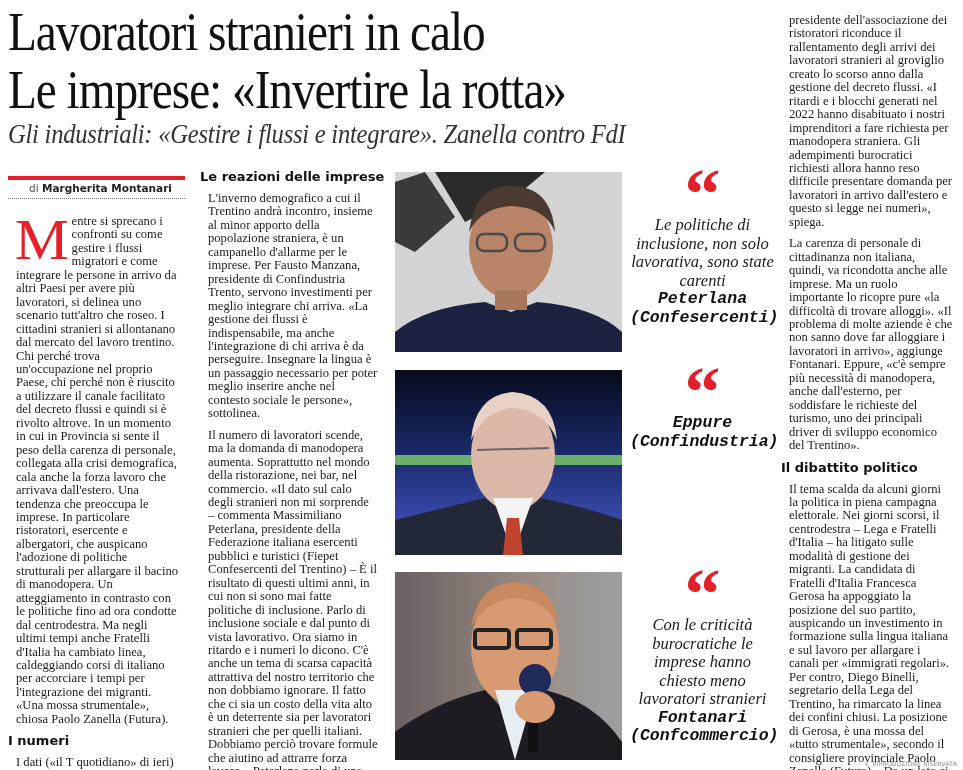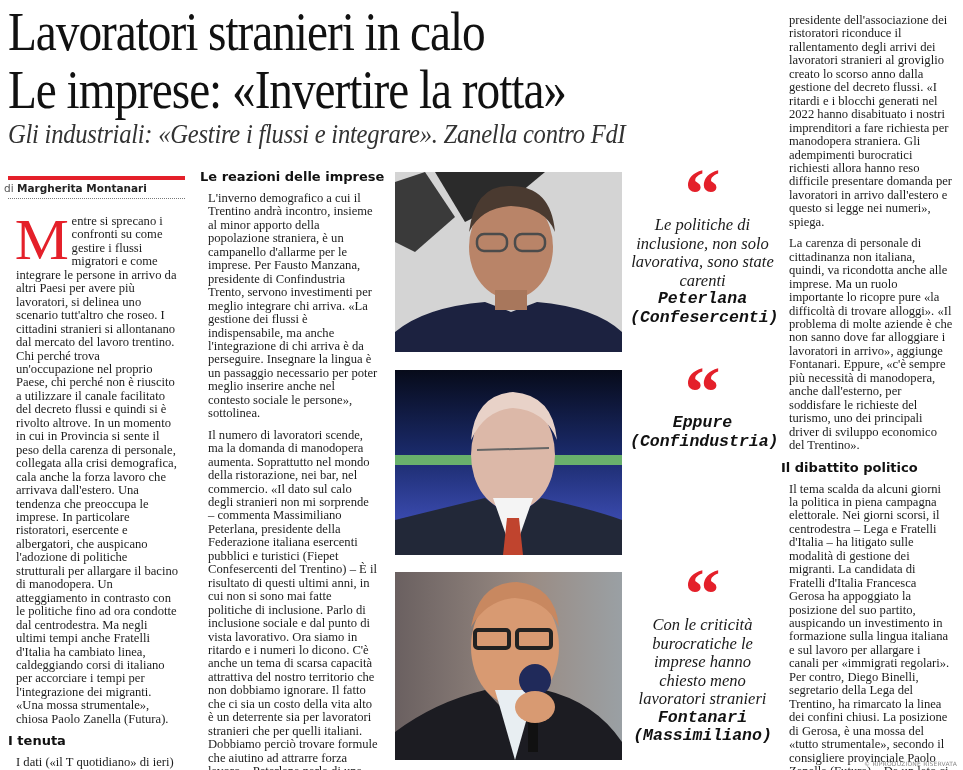--- a/index.html
+++ b/index.html
@@ -4,21 +4,21 @@
 <style>
   html, body { margin:0; padding:0; background:#ffffff; }
   body { width:963px; height:770px; position:relative; overflow:hidden; color:#1a1a1a; }
   .headline { position:absolute; left:8px; font-family:"Liberation Serif","DejaVu Serif",serif; color:#111; letter-spacing:-1.2px; white-space:nowrap; line-height:1; }
   .h1 { top:4px; font-size:55px; transform:scaleX(0.86); transform-origin:left top; }
   .h2 { top:62px; font-size:55px; transform:scaleX(0.86); transform-origin:left top; }
   .subhead { position:absolute; left:8px; top:118px; font-family:"Liberation Serif","DejaVu Serif",serif; font-style:italic; font-size:28px; color:#333; white-space:nowrap; transform:scaleX(0.88); transform-origin:left top; letter-spacing:-0.3px; }
   .col { position:absolute; font-family:"Liberation Serif","DejaVu Serif",serif; font-size:12.6px; line-height:13.45px; color:#1c1c1c; text-align:left; }
   .col p { margin:8px; }
   .redrule { position:absolute; left:8px; top:176px; width:177px; height:4px; background:#e4202a; }
-  .byline { position:absolute; left:4px; top:182px; width:177px; font-family:"DejaVu Sans","Liberation Sans",sans-serif; font-size:10.5px; color:#222; }
+  .byline { position:absolute; left:12px; top:182px; width:177px; font-family:"DejaVu Sans","Liberation Sans",sans-serif; font-size:10.5px; color:#222;text-align:center; }
   .byline .di { color:#555; font-weight:normal; }
   .byline .name { font-weight:bold; }
   .dotted { position:absolute; left:8px; top:198px; width:177px; border-top:1px dotted #777; }
   .dropcap { float:left; font-size:58px; line-height:46px; color:#e4202a; font-family:"Liberation Serif","DejaVu Serif",serif; margin:2px 4px 0 0; transform:scaleX(1.05); }
   .sectionhead { font-family:"DejaVu Sans","Liberation Sans",sans-serif; font-weight:bold; font-size:13px; color:#111; margin:6px 0 2px 0; line-height:14px; }
   .photo { position:absolute; left:395px; width:227px; overflow:hidden; }
   .quote { position:absolute; left:630px; width:145px; text-align:center; font-family:"Liberation Serif","DejaVu Serif",serif; }
   .qmark { color:#e4202a; font-size:72px; line-height:44px; font-weight:bold; height:40px; margin-bottom:4px; font-family:"Liberation Serif","DejaVu Serif",serif; }
   .qtext { font-style:italic; font-size:16.5px; line-height:18.5px; color:#1a1a1a; }
   .qauthor { font-weight:bold; font-style:italic; font-size:16.5px; line-height:18.5px; color:#111;font-family:Liberation Mono, monospace; }
@@ -37,21 +37,21 @@
   <div class="byline">
     <span class="di">di</span>
     <span class="name">Margherita Montanari</span>
   </div>
   <div class="dotted"></div>
 
   <div class="col" style="left:8px; top:207px; width:179px;">
     <p>
       <span class="dropcap">M</span><span>entre si sprecano i confronti su come gestire i flussi migratori e come integrare le persone in arrivo da altri Paesi per avere più lavoratori, si delinea uno scenario tutt'altro che roseo. I cittadini stranieri si allontanano dal mercato del lavoro trentino. Chi perché trova un'occupazione nel proprio Paese, chi perché non è riuscito a utilizzare il canale facilitato del decreto flussi e quindi si è rivolto altrove. In un momento in cui in Provincia si sente il peso della carenza di personale, collegata alla crisi demografica, cala anche la forza lavoro che arrivava dall'estero. Una tendenza che preoccupa le imprese. In particolare ristoratori, esercente e albergatori, che auspicano l'adozione di politiche strutturali per allargare il bacino di manodopera. Un atteggiamento in contrasto con le politiche fino ad ora condotte dal centrodestra. Ma negli ultimi tempi anche Fratelli d'Italia ha cambiato linea, caldeggiando corsi di italiano per accorciare i tempi per l'integrazione dei migranti. «Una mossa strumentale», chiosa Paolo Zanella (Futura).</span>
     </p>
-    <div class="sectionhead">I tenuta</div>
+    <div class="sectionhead">I numeri</div>
     <p>I dati («il T quotidiano» di ieri) dicono che il Trentino ha perso quasi un quinto dei lavoratori stranieri nel primo trimestre. Sono venuti meno 4.572 occupati non italiani (-17,7%) rispetto allo stesso trimestre del 2022. Di pari passo, è scesa nell'ultimo anno anche la comunità di stranieri in provincia. Al 1° gennaio 2023 la popolazione straniera ammontava a 44.449 unità, 1.348 in meno rispetto al dato del 1° gennaio 2022 (45.797).</p>
   </div>
 
   <div class="col" style="left:200px; top:170px; width:186px;">
     <div class="sectionhead" style="margin-top:0;">Le reazioni delle imprese</div>
     <p>L'inverno demografico a cui il Trentino andrà incontro, insieme al minor apporto della popolazione straniera, è un campanello d'allarme per le imprese. Per Fausto Manzana, presidente di Confindustria Trento, servono investimenti per meglio integrare chi arriva. «La gestione dei flussi è indispensabile, ma anche l'integrazione di chi arriva è da perseguire. Insegnare la lingua è un passaggio necessario per poter meglio inserire anche nel contesto sociale le persone», sottolinea.</p>
     <p>Il numero di lavoratori scende, ma la domanda di manodopera aumenta. Soprattutto nel mondo della ristorazione, nei bar, nel commercio. «Il dato sul calo degli stranieri non mi sorprende – commenta Massimiliano Peterlana, presidente della Federazione italiana esercenti pubblici e turistici (Fiepet Confesercenti del Trentino) – È il risultato di questi ultimi anni, in cui non si sono mai fatte politiche di inclusione. Parlo di inclusione sociale e dal punto di vista lavorativo. Ora siamo in ritardo e i numeri lo dicono. C'è anche un tema di scarsa capacità attrattiva del nostro territorio che non dobbiamo ignorare. Il fatto che ci sia un costo della vita alto è un deterrente sia per lavoratori stranieri che per quelli italiani. Dobbiamo perciò trovare formule che aiutino ad attrarre forza lavoro». Peterlana parla di una tendenza dei lavoratori o a non tornare dopo un impiego stagionale in Trentino. «Dobbiamo creare formule di welfare e stemperare i prezzi degli affitti». Per Fiepet, i corsi di lingua vanno sempre bene, ma la sensazione è che sia un modo per «correre ai ripari quando ormai è tardi».</p>
 
   </div>
 
@@ -118,21 +118,21 @@
   </div>
   <div class="quote" style="top:370px;">
     <div class="qmark">“</div>
     <div class="qauthor">Eppure</div>
     <div class="qauthor">(Confindustria)</div>
   </div>
   <div class="quote" style="top:572px;">
     <div class="qmark">“</div>
     <div class="qtext">Con le criticità burocratiche le imprese hanno chiesto meno lavoratori stranieri</div>
     <div class="qauthor">Fontanari</div>
-    <div class="qauthor">(Massimiliano)</div>
+    <div class="qauthor">(Confcommercio)</div>
   </div>
 
   <div class="col" style="left:781px; top:6px; width:180px;">
     <p>presidente dell'associazione dei ristoratori riconduce il rallentamento degli arrivi dei lavoratori stranieri al groviglio creato lo scorso anno dalla gestione del decreto flussi. «I ritardi e i blocchi generati nel 2022 hanno disabituato i nostri imprenditori a fare richiesta per manodopera straniera. Gli adempimenti burocratici richiesti allora hanno reso difficile presentare domanda per lavoratori in arrivo dall'estero e questo si legge nei numeri», spiega.</p>
     <p>La carenza di personale di cittadinanza non italiana, quindi, va ricondotta anche alle imprese. Ma un ruolo importante lo ricopre pure «la difficoltà di trovare alloggi». «Il problema di molte aziende è che non sanno dove far alloggiare i lavoratori in arrivo», aggiunge Fontanari. Eppure, «c'è sempre più necessità di manodopera, anche dall'esterno, per soddisfare le richieste del turismo, uno dei principali driver di sviluppo economico del Trentino».</p>
     <div class="sectionhead">Il dibattito politico</div>
     <p>Il tema scalda da alcuni giorni la politica in piena campagna elettorale. Nei giorni scorsi, il centrodestra – Lega e Fratelli d'Italia – ha litigato sulle modalità di gestione dei migranti. La candidata di Fratelli d'Italia Francesca Gerosa ha appoggiato la posizione del suo partito, auspicando un investimento in formazione sulla lingua italiana e sul lavoro per allargare i canali per «immigrati regolari». Per contro, Diego Binelli, segretario della Lega del Trentino, ha rimarcato la linea dei confini chiusi. La posizione di Gerosa, è una mossa del «tutto strumentale», secondo il consigliere provinciale Paolo Zanella (Futura). «Da un lato ci si sveglia con anni di ritardo nel capire che il Paese invecchia e che la demografia renderà insostenibile la vita di imprese, servizi pubblici e la tenuta del welfare: buongiorno! Dall'altro non può essere solo questo il tema. Certo, c'è un Paese che ha bisogno di nuovi cittadini, ma di cittadini appunto, non solo di manodopera». L'invito, dunque, a spostare il fulcro della questione: «l'inclusione non può essere solo funzionale a creare lavoratori. È necessario creare coesione sociale, non solo integrare, ma includere».</p>
   </div>
 
   <div class="copyright">© RIPRODUZIONE RISERVATA</div>

